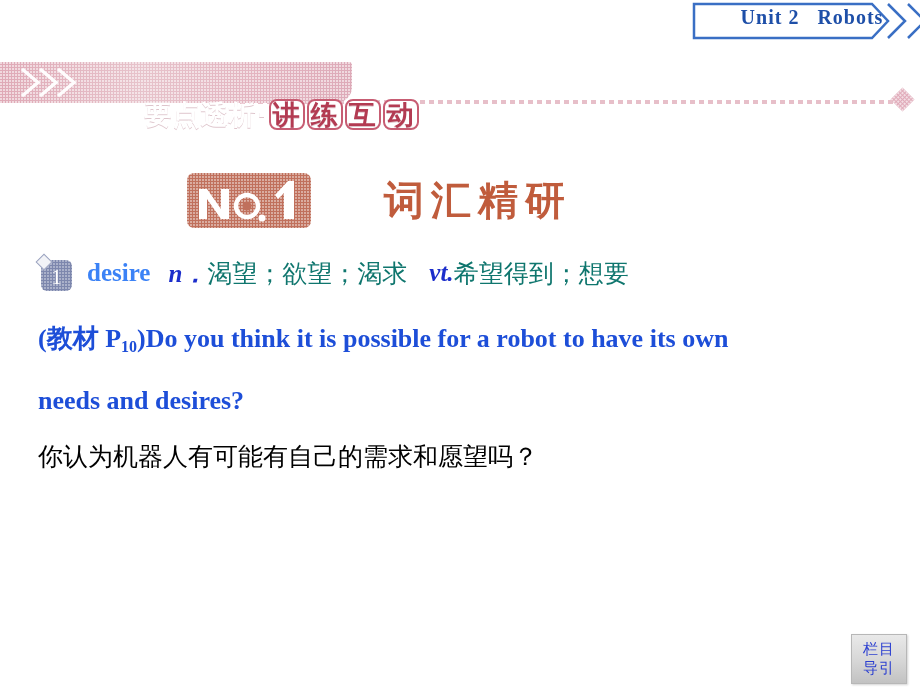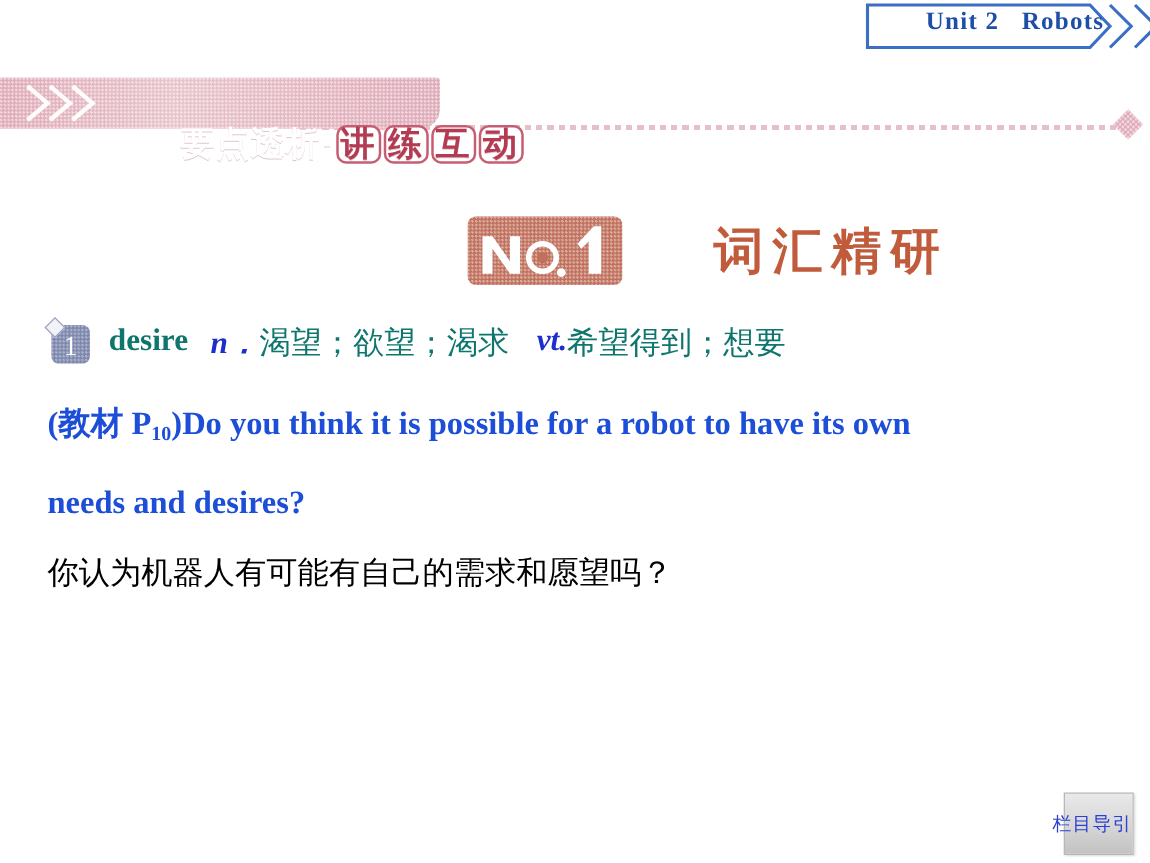--- a/index.html
+++ b/index.html
@@ -127,21 +127,21 @@
   }
 
   
   #no1-row {
     position: absolute;
     top: 170px;
     left: 0px;
     width: 759px;
     height: 60px;
     display: flex;
-    justify-content: flex-end;
+    justify-content: center;
     align-items: center;
     gap: 47px;
   }
   #no1-badge {
     width: 124px;
     height: 55px;
     border-radius: 7px;
     background-color: #c0705c;
     background-image: radial-gradient(circle at 1px 1px, rgba(255,255,255,0.42) 0.9px, transparent 1.1px);
     background-size: 3px 3px;
@@ -204,21 +204,21 @@
     height: 10px;
     transform: rotate(45deg);
     border: 1.5px solid #9aa2bf;
     background: #f2f3f7;
   }
   .entry-word {
     margin-left: 14px;
     font-family: "Liberation Serif", "DejaVu Serif", serif;
     font-weight: bold;
     font-size: 25px;
-    color: #0f766e;
+    color: #3b82f6;
     white-space: pre;
   }
   .entry-pos {
     margin-left: 18px;
     font-family: "Liberation Serif", "DejaVu Serif", serif;
     font-weight: bold;
     font-style: italic;
     font-size: 25px;
     color: #1c2ecb;
     white-space: pre;
@@ -263,23 +263,23 @@
   #nav-button {
     position: absolute;
     left: 851px;
     top: 634px;
     width: 54px;
     height: 48px;
     background: linear-gradient(180deg, #e9e9e9 0%, #d6d6d6 55%, #c2c2c2 100%);
     border: 1px solid #b7b7b7;
     box-shadow: 1px 1px 2px rgba(0,0,0,0.18);
     display: flex;
-    flex-direction: row;
+    flex-direction: column;
     align-items: center;
-    justify-content: flex-end;
+    justify-content: center;
     font-family: "DejaVu Sans", "Liberation Sans", sans-serif;
     font-size: 15px;
     color: #2b3fd0;
     line-height: 19px;
     letter-spacing: 1px;
   }
   #nav-button span { white-space: pre; }
 </style>
 </head>
 <body>

